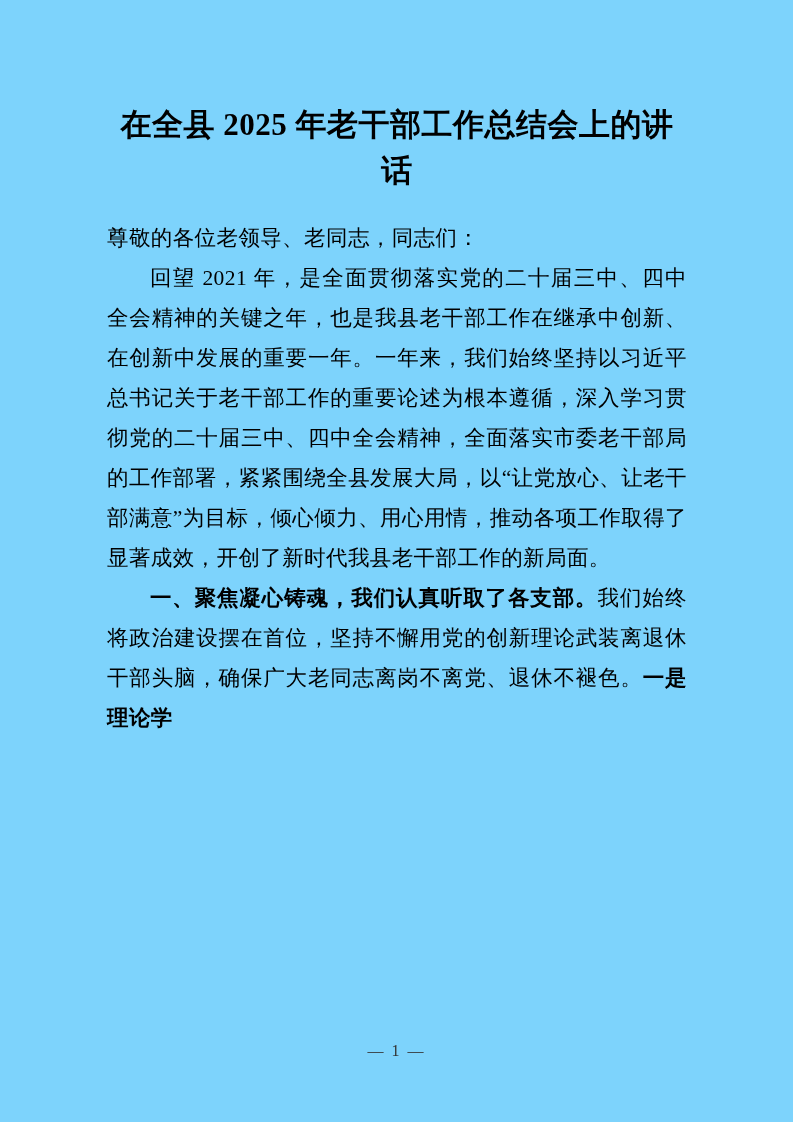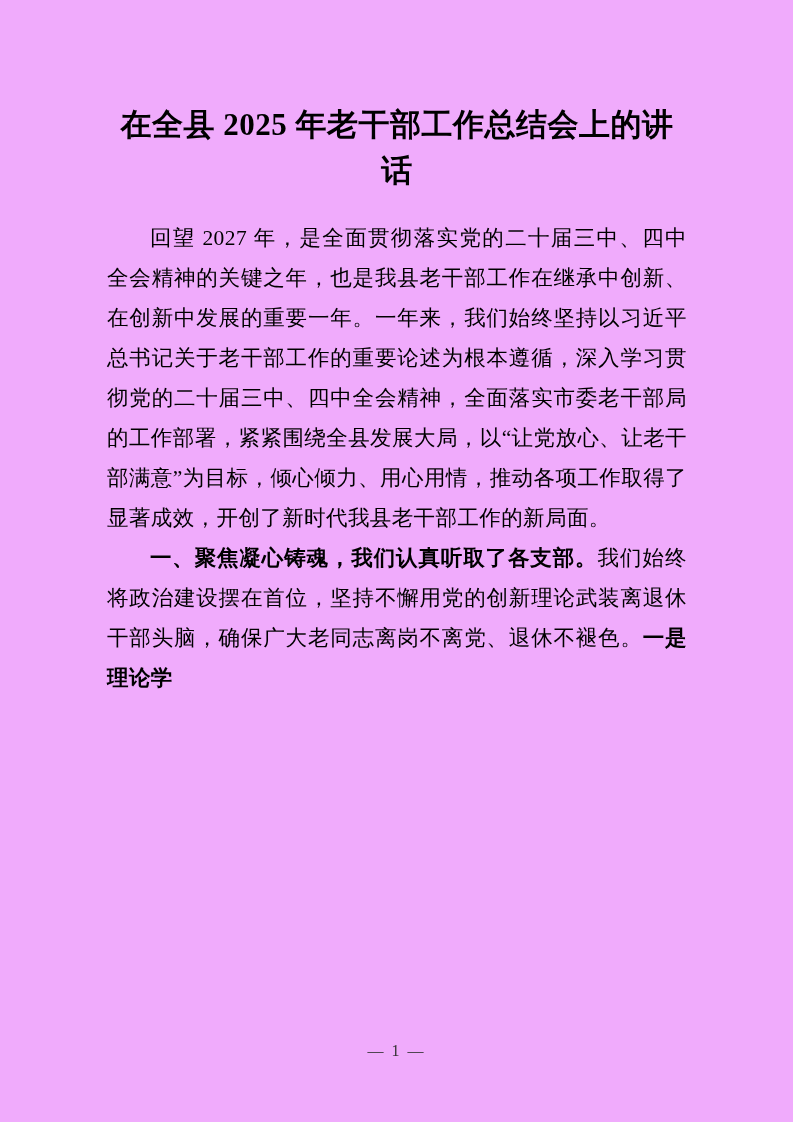--- a/index.html
+++ b/index.html
@@ -2,21 +2,21 @@
 <html><head>
 <meta charset="utf-8">
 <style>
   * { margin: 0; padding: 0; box-sizing: border-box; }
   html, body { background: #ffffff; }
   .page {
     position: relative;
     width: 793px;
     height: 1122px;
     margin: 0 auto;
-    background: #f0abfc;
+    background: #7dd3fc;
     color: #000000;
     font-family: "Liberation Serif", "DejaVu Serif", serif;
     overflow: hidden;
   }
   .content {
     position: absolute;
     left: 107px;
     top: 0;
     width: 580px;
   }
@@ -64,23 +64,24 @@
 </head>
 <body>
 
 <div class="page">
   <div class="content">
 
     <h1 class="doc-title">在全县 2025 年老干部工作总结会上的讲话</h1>
 
     <div class="body-text">
 
+      <p class="salutation">尊敬的各位老领导、老同志，同志们：</p>
 
 
-      <p class="indent">回望 2027 年，是全面贯彻落实党的二十届三中、四中全会精神的关键之年，也是我县老干部工作在继承中创新、在创新中发展的重要一年。一年来，我们始终坚持以习近平总书记关于老干部工作的重要论述为根本遵循，深入学习贯彻党的二十届三中、四中全会精神，全面落实市委老干部局的工作部署，紧紧围绕全县发展大局，以“让党放心、让老干部满意”为目标，倾心倾力、用心用情，推动各项工作取得了显著成效，开创了新时代我县老干部工作的新局面。</p>
+      <p class="indent">回望 2021 年，是全面贯彻落实党的二十届三中、四中全会精神的关键之年，也是我县老干部工作在继承中创新、在创新中发展的重要一年。一年来，我们始终坚持以习近平总书记关于老干部工作的重要论述为根本遵循，深入学习贯彻党的二十届三中、四中全会精神，全面落实市委老干部局的工作部署，紧紧围绕全县发展大局，以“让党放心、让老干部满意”为目标，倾心倾力、用心用情，推动各项工作取得了显著成效，开创了新时代我县老干部工作的新局面。</p>
 
       <p class="indent"><span class="section-heading-bold">一、聚焦凝心铸魂，我们认真听取了各支部。</span><span>我们始终将政治建设摆在首位，坚持不懈用党的创新理论武装离退休干部头脑，确保广大老同志离岗不离党、退休不褪色。</span><span class="tail-bold">一是理论学</span></p>
 
     </div>
   </div>
 
   <div class="page-footer">— 1 —</div>
 </div>
 
 </body></html>

